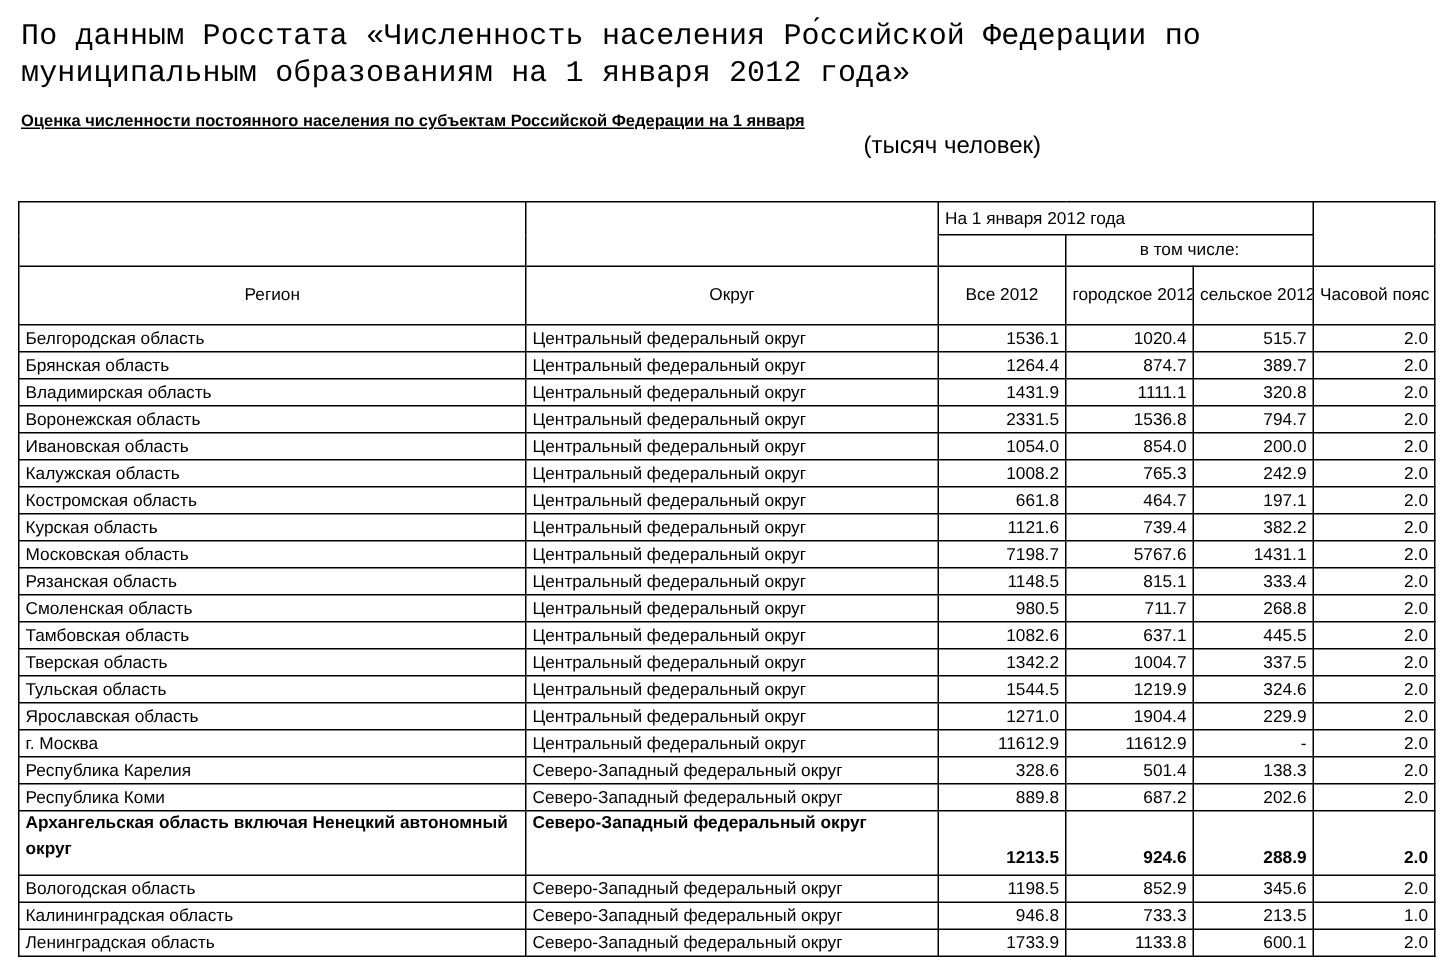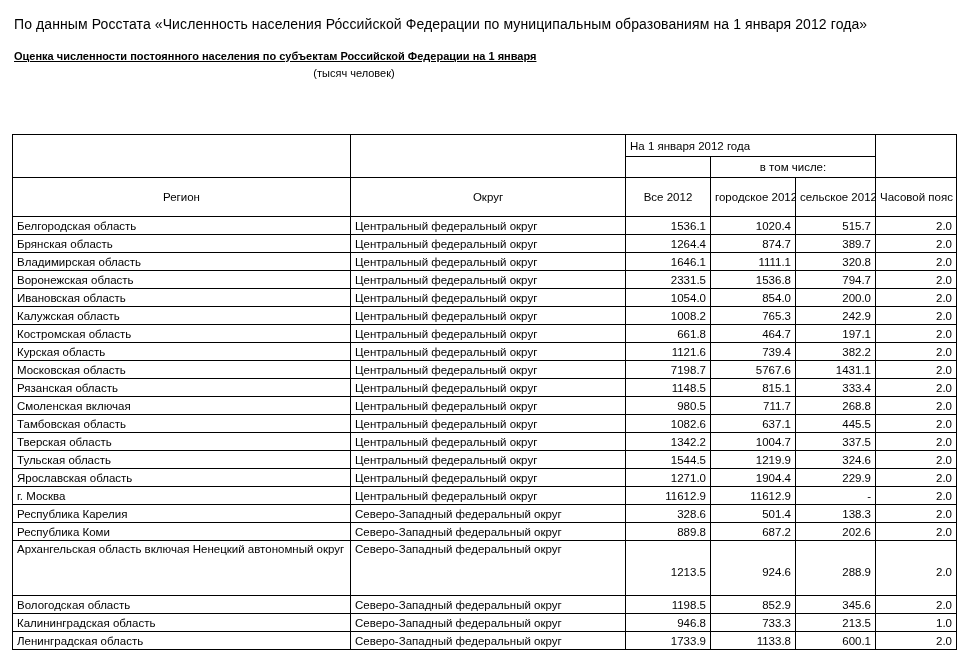--- a/index.html
+++ b/index.html
@@ -19,38 +19,39 @@
     width: 970px;
     height: 653px;
     overflow: hidden;
   }
 
   
   .title-block {
     padding: 12px 14px 0 14px;
   }
   .doc-title {
-    font-size: 14px;
+    font-size: 20px;
     line-height: 25px;
     font-weight: normal;
     letter-spacing: 0.1px;
     margin: 0;
     max-width: 930px;
+    font-family: Liberation Mono, monospace;
   }
   .subtitle {
     font-size: 11px;
     font-weight: bold;
     margin: 12px 0 0 0;
     line-height: 14px;
     text-decoration: underline;
   }
   .units {
-    font-size: 11px;
+    font-size: 16px;
     font-weight: normal;
-    text-align: center;
+    text-align: right;
     margin: 3px 0 0 0;
     width: 680px;
     line-height: 14px;
   }
 
   
   .table-wrap {
     position: absolute;
     left: 12px;
     top: 134px;
@@ -114,21 +115,22 @@
     text-align: right;
     padding-right: 5px;
   }
   td.txt {
     text-align: left;
     padding-left: 5px;
   }
   tr.tall td {
     height: 37px;
     vertical-align: bottom;
-    padding-bottom: 17px;
+    padding-bottom: 5px;
+    font-weight: bold;
   }
   tr.tall td.txt {
     vertical-align: top;
     white-space: normal;
     line-height: 17px;
     padding-top: 0px;
   }
   tr.tall td.okrug-cell {
     vertical-align: top;
     white-space: normal;
@@ -192,21 +194,21 @@
             <td class="txt">Брянская область</td>
             <td class="txt okrug-cell">Центральный федеральный округ</td>
             <td class="num">1264.4</td>
             <td class="num">874.7</td>
             <td class="num">389.7</td>
             <td class="num">2.0</td>
           </tr>
           <tr>
             <td class="txt">Владимирская область</td>
             <td class="txt okrug-cell">Центральный федеральный округ</td>
-            <td class="num">1646.1</td>
+            <td class="num">1431.9</td>
             <td class="num">1111.1</td>
             <td class="num">320.8</td>
             <td class="num">2.0</td>
           </tr>
           <tr>
             <td class="txt">Воронежская область</td>
             <td class="txt okrug-cell">Центральный федеральный округ</td>
             <td class="num">2331.5</td>
             <td class="num">1536.8</td>
             <td class="num">794.7</td>
@@ -254,21 +256,21 @@
           </tr>
           <tr>
             <td class="txt">Рязанская область</td>
             <td class="txt okrug-cell">Центральный федеральный округ</td>
             <td class="num">1148.5</td>
             <td class="num">815.1</td>
             <td class="num">333.4</td>
             <td class="num">2.0</td>
           </tr>
           <tr>
-            <td class="txt">Смоленская включая</td>
+            <td class="txt">Смоленская область</td>
             <td class="txt okrug-cell">Центральный федеральный округ</td>
             <td class="num">980.5</td>
             <td class="num">711.7</td>
             <td class="num">268.8</td>
             <td class="num">2.0</td>
           </tr>
           <tr>
             <td class="txt">Тамбовская область</td>
             <td class="txt okrug-cell">Центральный федеральный округ</td>
             <td class="num">1082.6</td>

